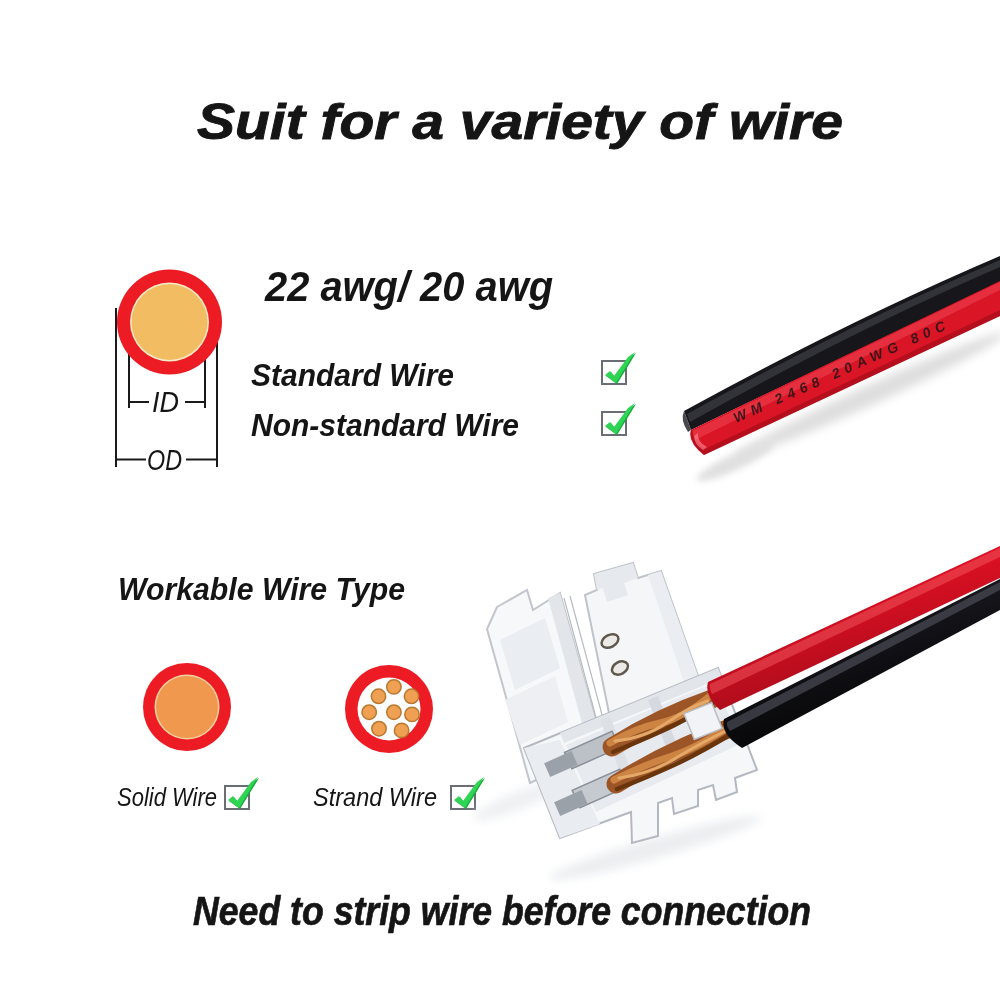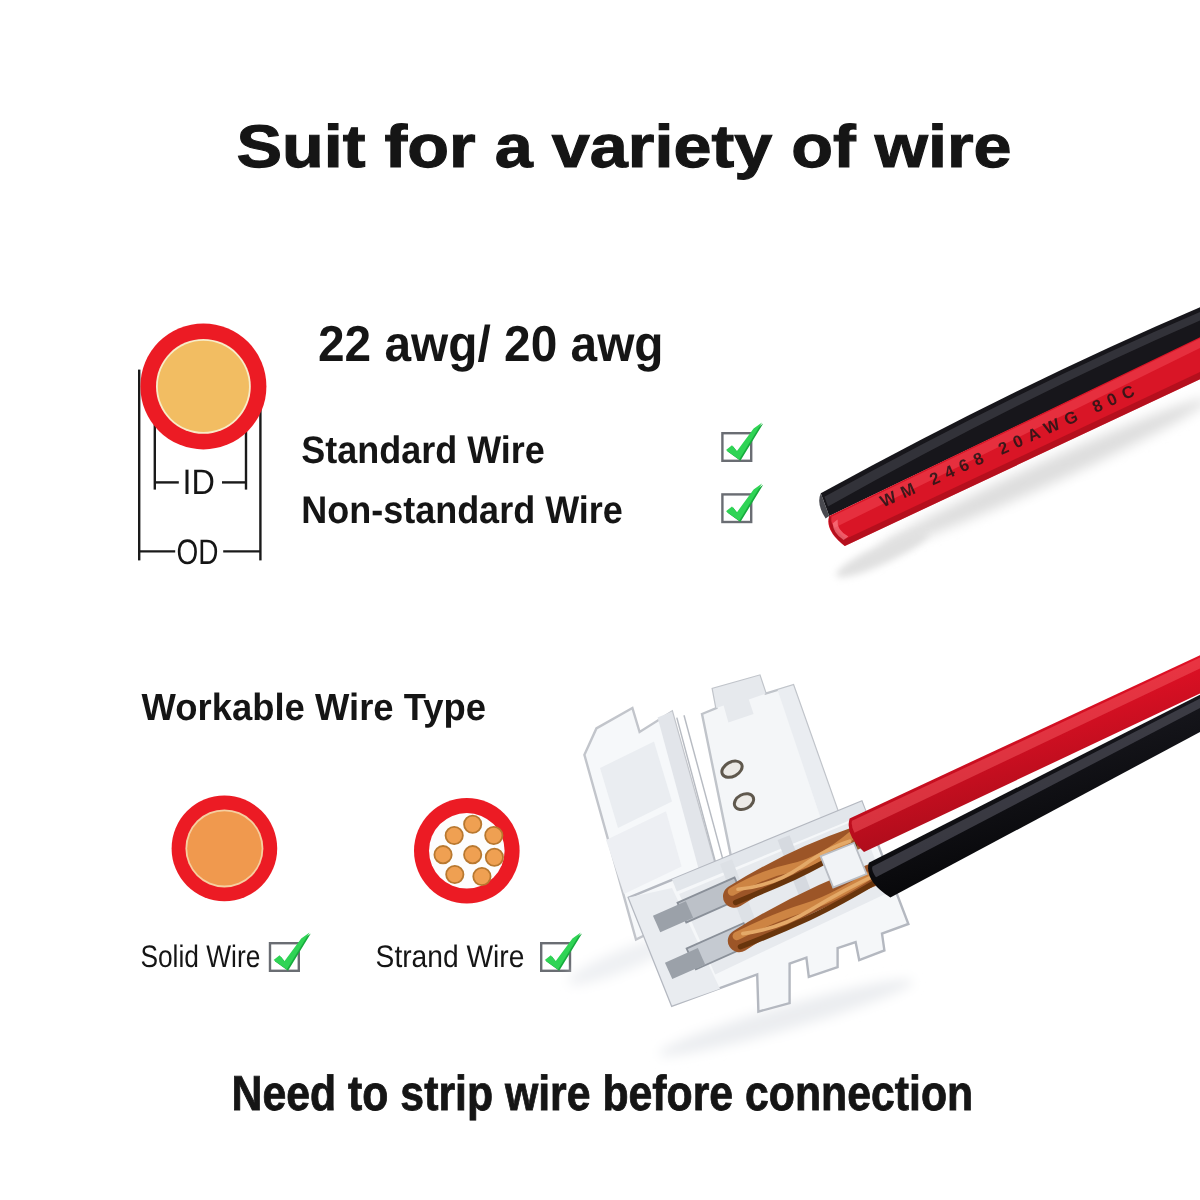--- a/index.html
+++ b/index.html
@@ -1,16 +1,16 @@
 <!DOCTYPE html>
 <html><head>
 <meta charset="utf-8">
 <style>
 html,body{margin:0;padding:0;background:#fff;}
-#c{position:relative;width:1000px;height:1000px;background:#ffffff;overflow:hidden;}
+#c{position:relative;width:1000px;height:1000px;background:#ffffff;overflow:hidden;font-style:italic;}
 text{font-family:"Liberation Sans",sans-serif;fill:#151515;}
 </style>
 </head>
 <body>
 <div id="c">
 <svg width="1000" height="1000" viewBox="0 0 1000 1000">
 <defs>
   <g id="chk">
     <rect x="0" y="0" width="24" height="23" fill="#ffffff" stroke="#6a6d73" stroke-width="2"></rect>
     <polygon points="4,15 9,11 13,16 27,-3 34,-8 15,23" fill="#17ab3d"></polygon>

